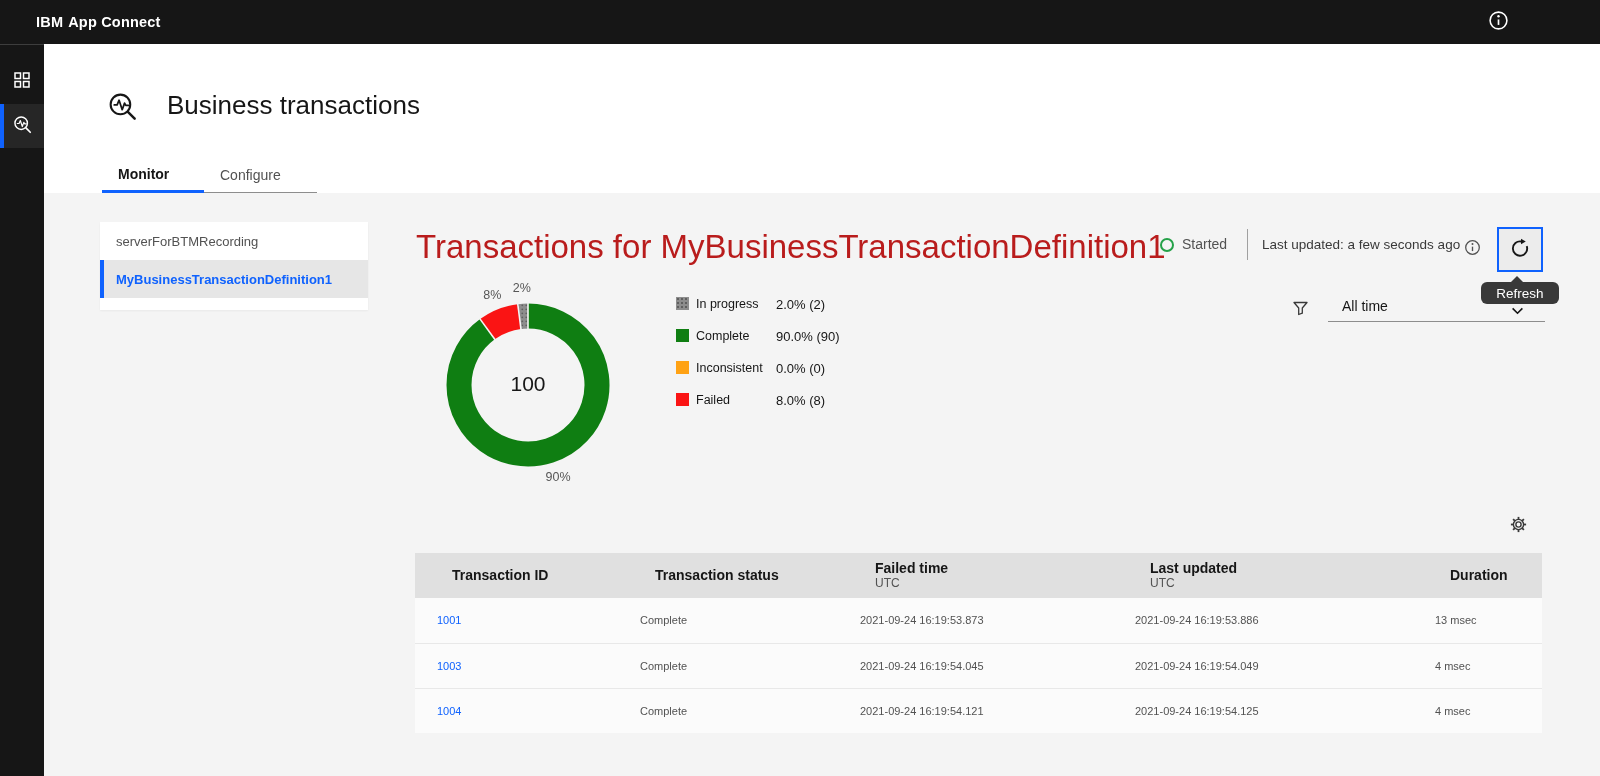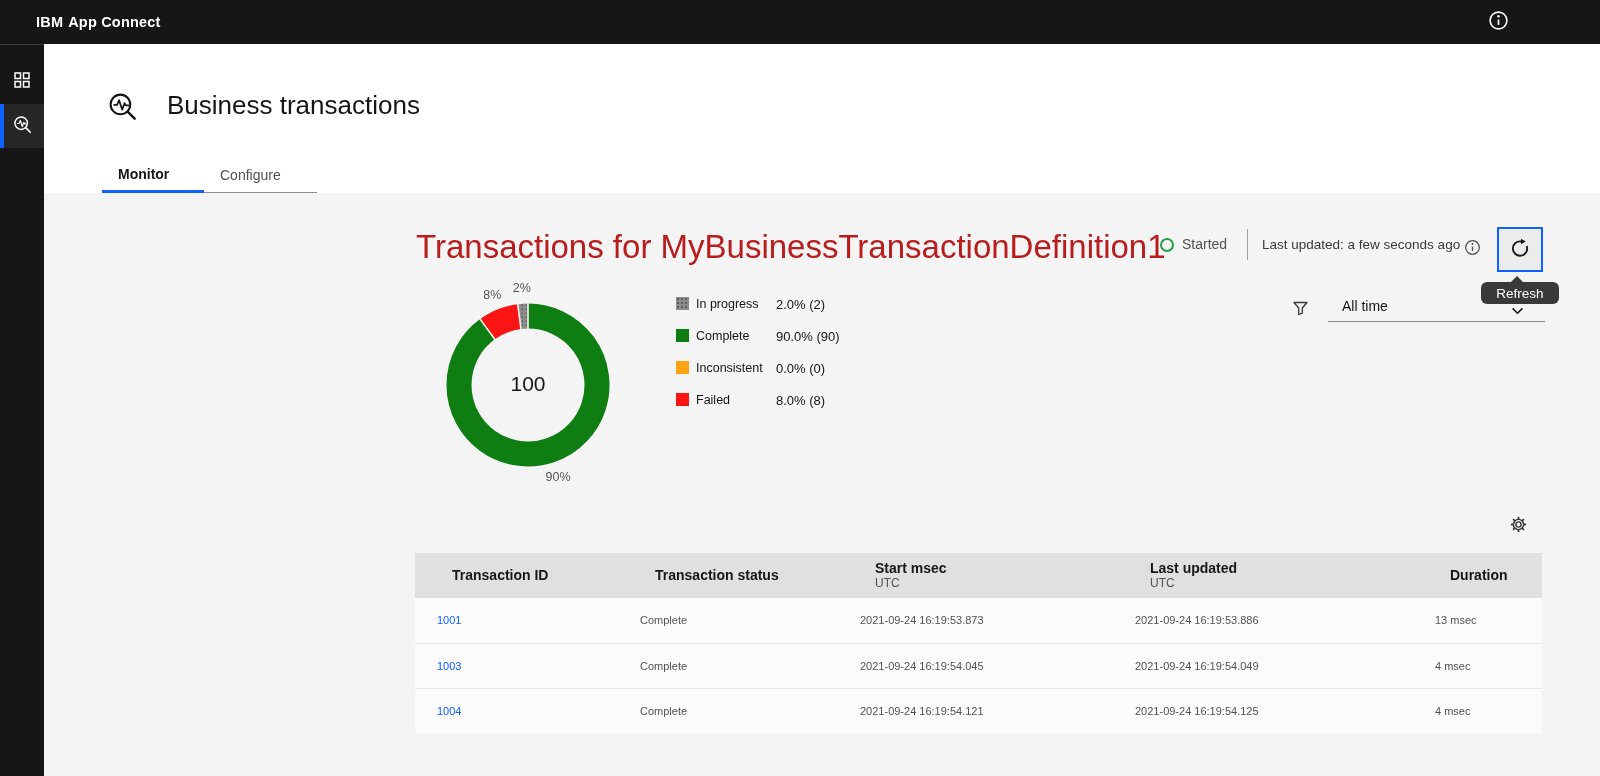--- a/index.html
+++ b/index.html
@@ -148,20 +148,29 @@
     <span class="page-title">Business transactions</span>
   </div>
 
   <div class="tab tab-monitor">
     <span>Monitor</span>
   </div>
   <div class="tab tab-configure">
     <span>Configure</span>
   </div>
 
+  <div class="nav-panel">
+    <div class="nav-item">
+      <span>serverForBTMRecording</span>
+    </div>
+    <div class="nav-item selected">
+      <span>MyBusinessTransactionDefinition1</span>
+    </div>
+    <div class="nav-footer"></div>
+  </div>
 
   <div class="main-heading">Transactions for MyBusinessTransactionDefinition1</div>
   <div class="status-dot"></div>
   <div class="status-label">Started</div>
   <div class="v-divider"></div>
   <div class="last-updated">Last updated: a few seconds ago</div>
   <div class="info-btn-gray">
     <span>
       <svg width="17" height="17" viewBox="0 0 20 20">
         <circle cx="10" cy="10" r="8" fill="none" stroke="#525252" stroke-width="1.5"></circle>
@@ -275,21 +284,21 @@
       </colgroup>
       <thead>
         <tr>
             <th>
               <div class="th-label">Transaction ID</div>
             </th>
             <th>
               <div class="th-label">Transaction status</div>
             </th>
             <th>
-              <div class="th-label">Start msec</div>
+              <div class="th-label">Failed time</div>
               <div class="th-sub">UTC</div>
             </th>
             <th>
               <div class="th-label">Last updated</div>
               <div class="th-sub">UTC</div>
             </th>
             <th>
               <div class="th-label">Duration</div>
             </th>
           </tr>

